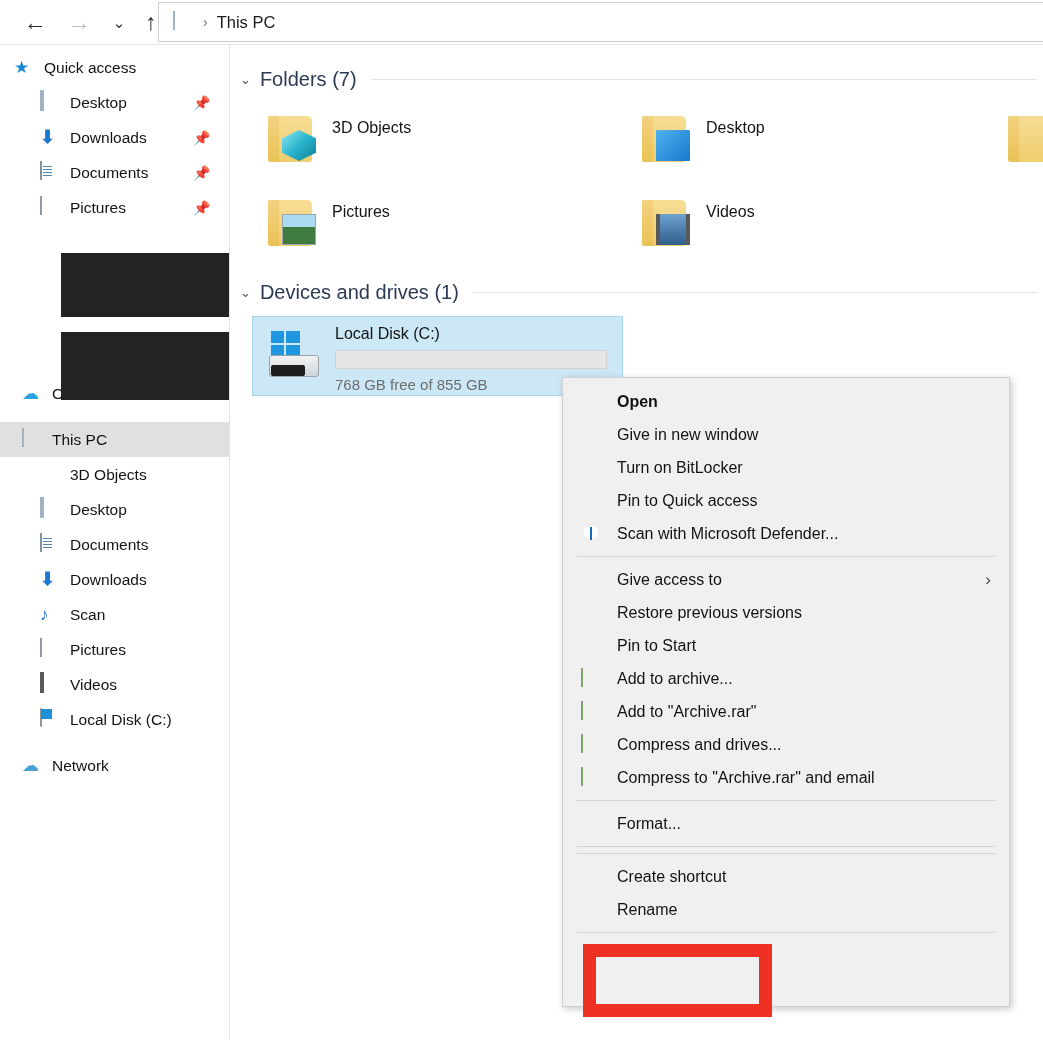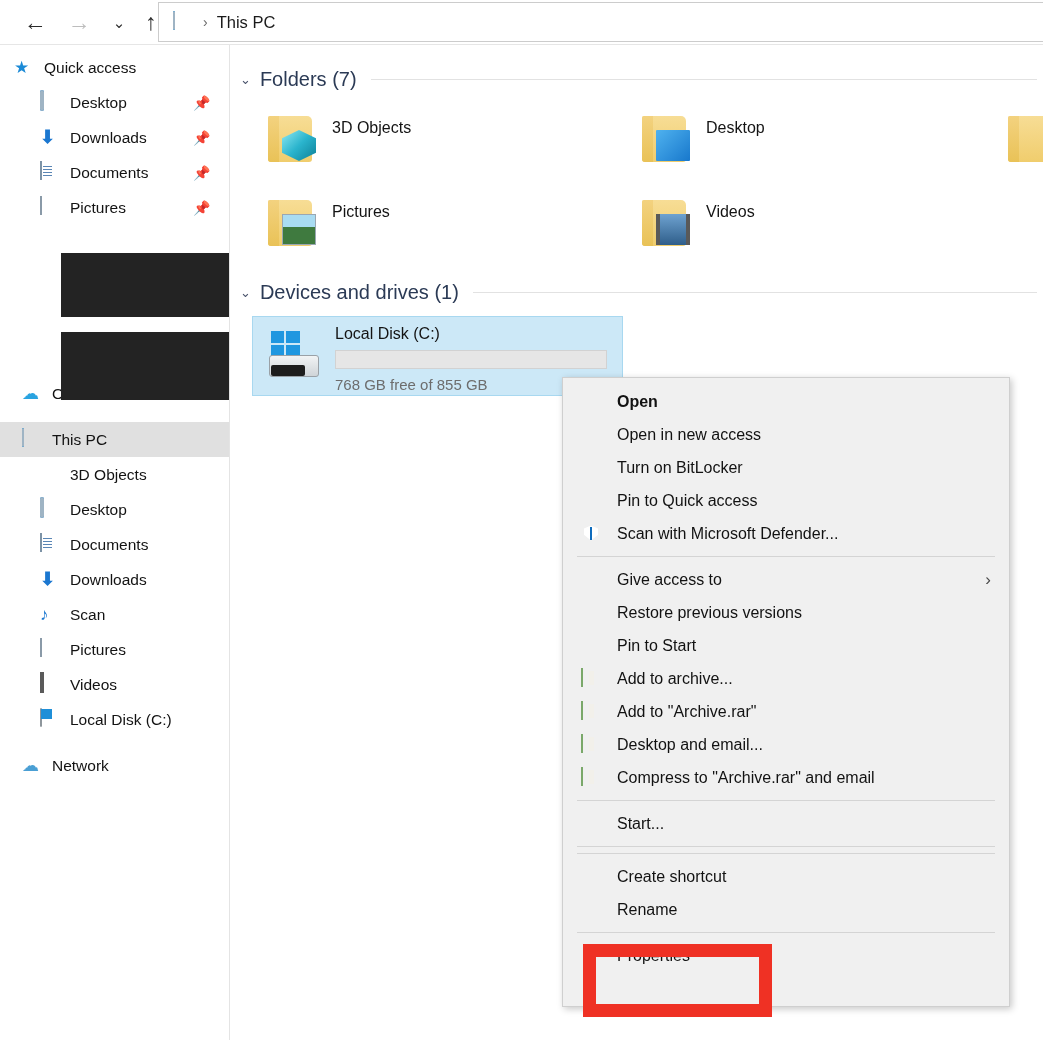--- a/index.html
+++ b/index.html
@@ -382,21 +382,21 @@
       </div>
     </div>
   </div>
 
   <div class="ctxmenu" style="left:562px; top:377px; width:448px; height:630px;">
 
     <div class="mi bold" style="margin-top:7px;">
       <span>Open</span>
     </div>
     <div class="mi">
-      <span>Open in new access</span>
+      <span>Give in new window</span>
     </div>
     <div class="mi">
       <span class="mi-ico"><span class="shield-bl"></span></span>
       <span>Turn on BitLocker</span>
     </div>
     <div class="mi">
       <span>Pin to Quick access</span>
     </div>
     <div class="mi">
       <span class="mi-ico"><span class="defender"></span></span>
@@ -418,47 +418,44 @@
     <div class="mi">
       <span class="mi-ico"><span class="winrar"></span></span>
       <span>Add to archive...</span>
     </div>
     <div class="mi">
       <span class="mi-ico"><span class="winrar"></span></span>
       <span>Add to "Archive.rar"</span>
     </div>
     <div class="mi">
       <span class="mi-ico"><span class="winrar"></span></span>
-      <span>Desktop and email...</span>
+      <span>Compress and drives...</span>
     </div>
     <div class="mi">
       <span class="mi-ico"><span class="winrar"></span></span>
       <span>Compress to "Archive.rar" and email</span>
     </div>
 
     <div class="mi-sep"></div>
 
     <div class="mi">
-      <span>Start...</span>
+      <span>Format...</span>
     </div>
 
     <div class="mi-sep"></div>
 
 
     <div class="mi-sep"></div>
 
     <div class="mi">
       <span>Create shortcut</span>
     </div>
     <div class="mi">
       <span>Rename</span>
     </div>
 
     <div class="mi-sep"></div>
 
-    <div class="mi">
-      <span>Properties</span>
-    </div>
   </div>
 
   <div class="annot" style="left: 583px; top: 944px; width: 189px; height: 73px; border-color: rgb(239, 49, 36);"></div>
 
 </div>
 
 </body></html>

